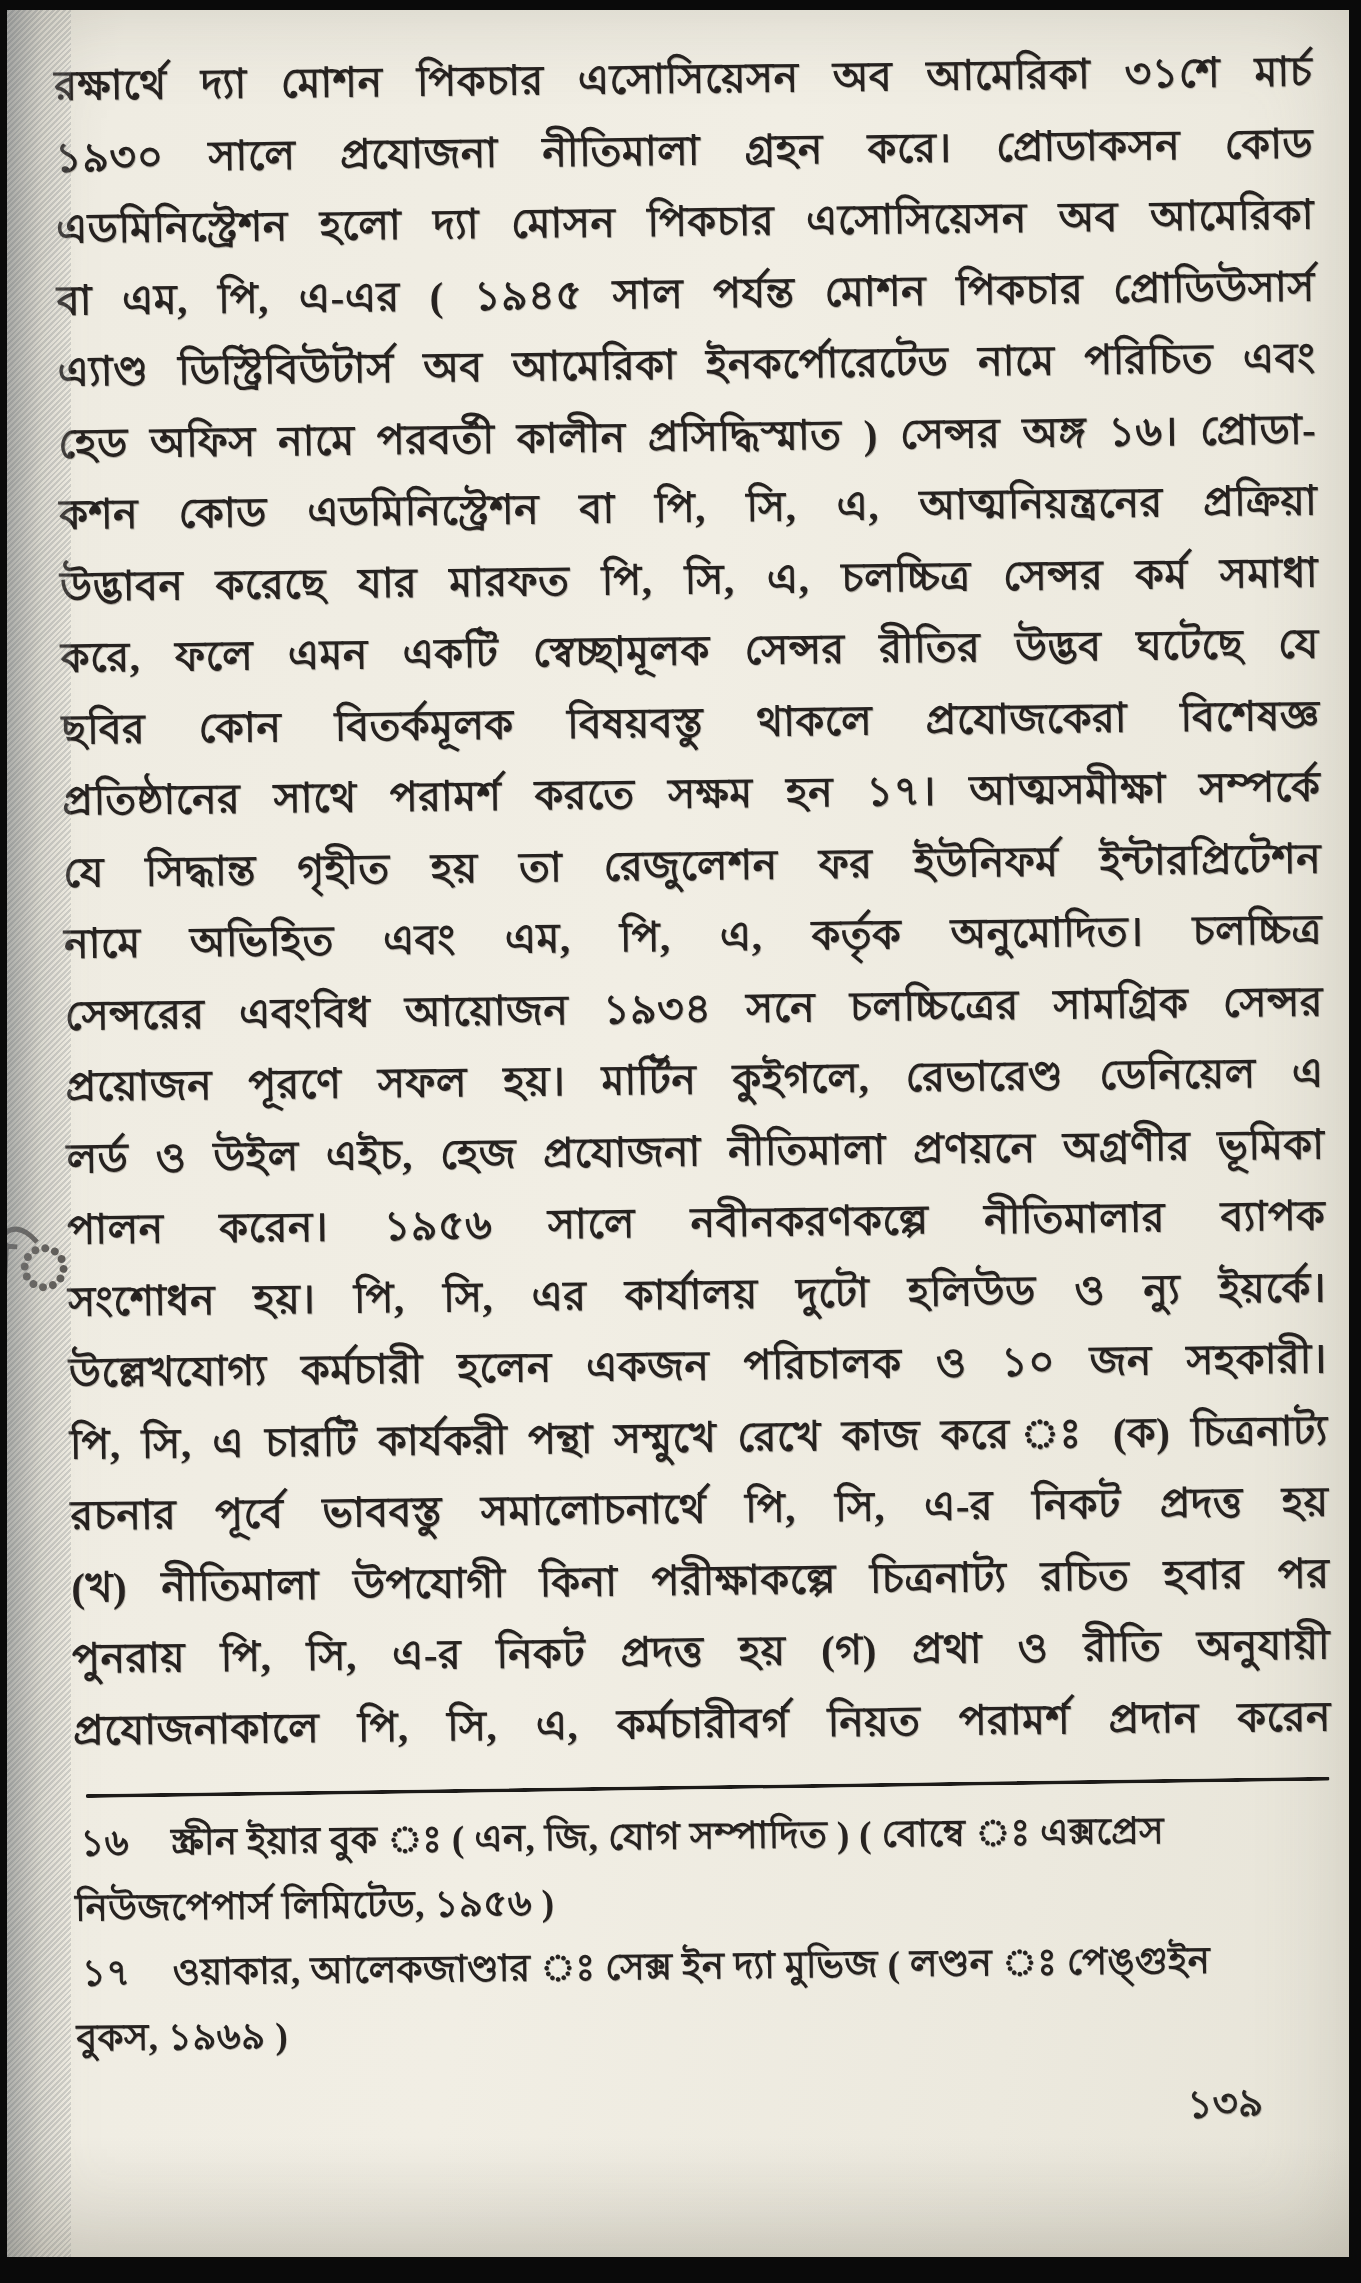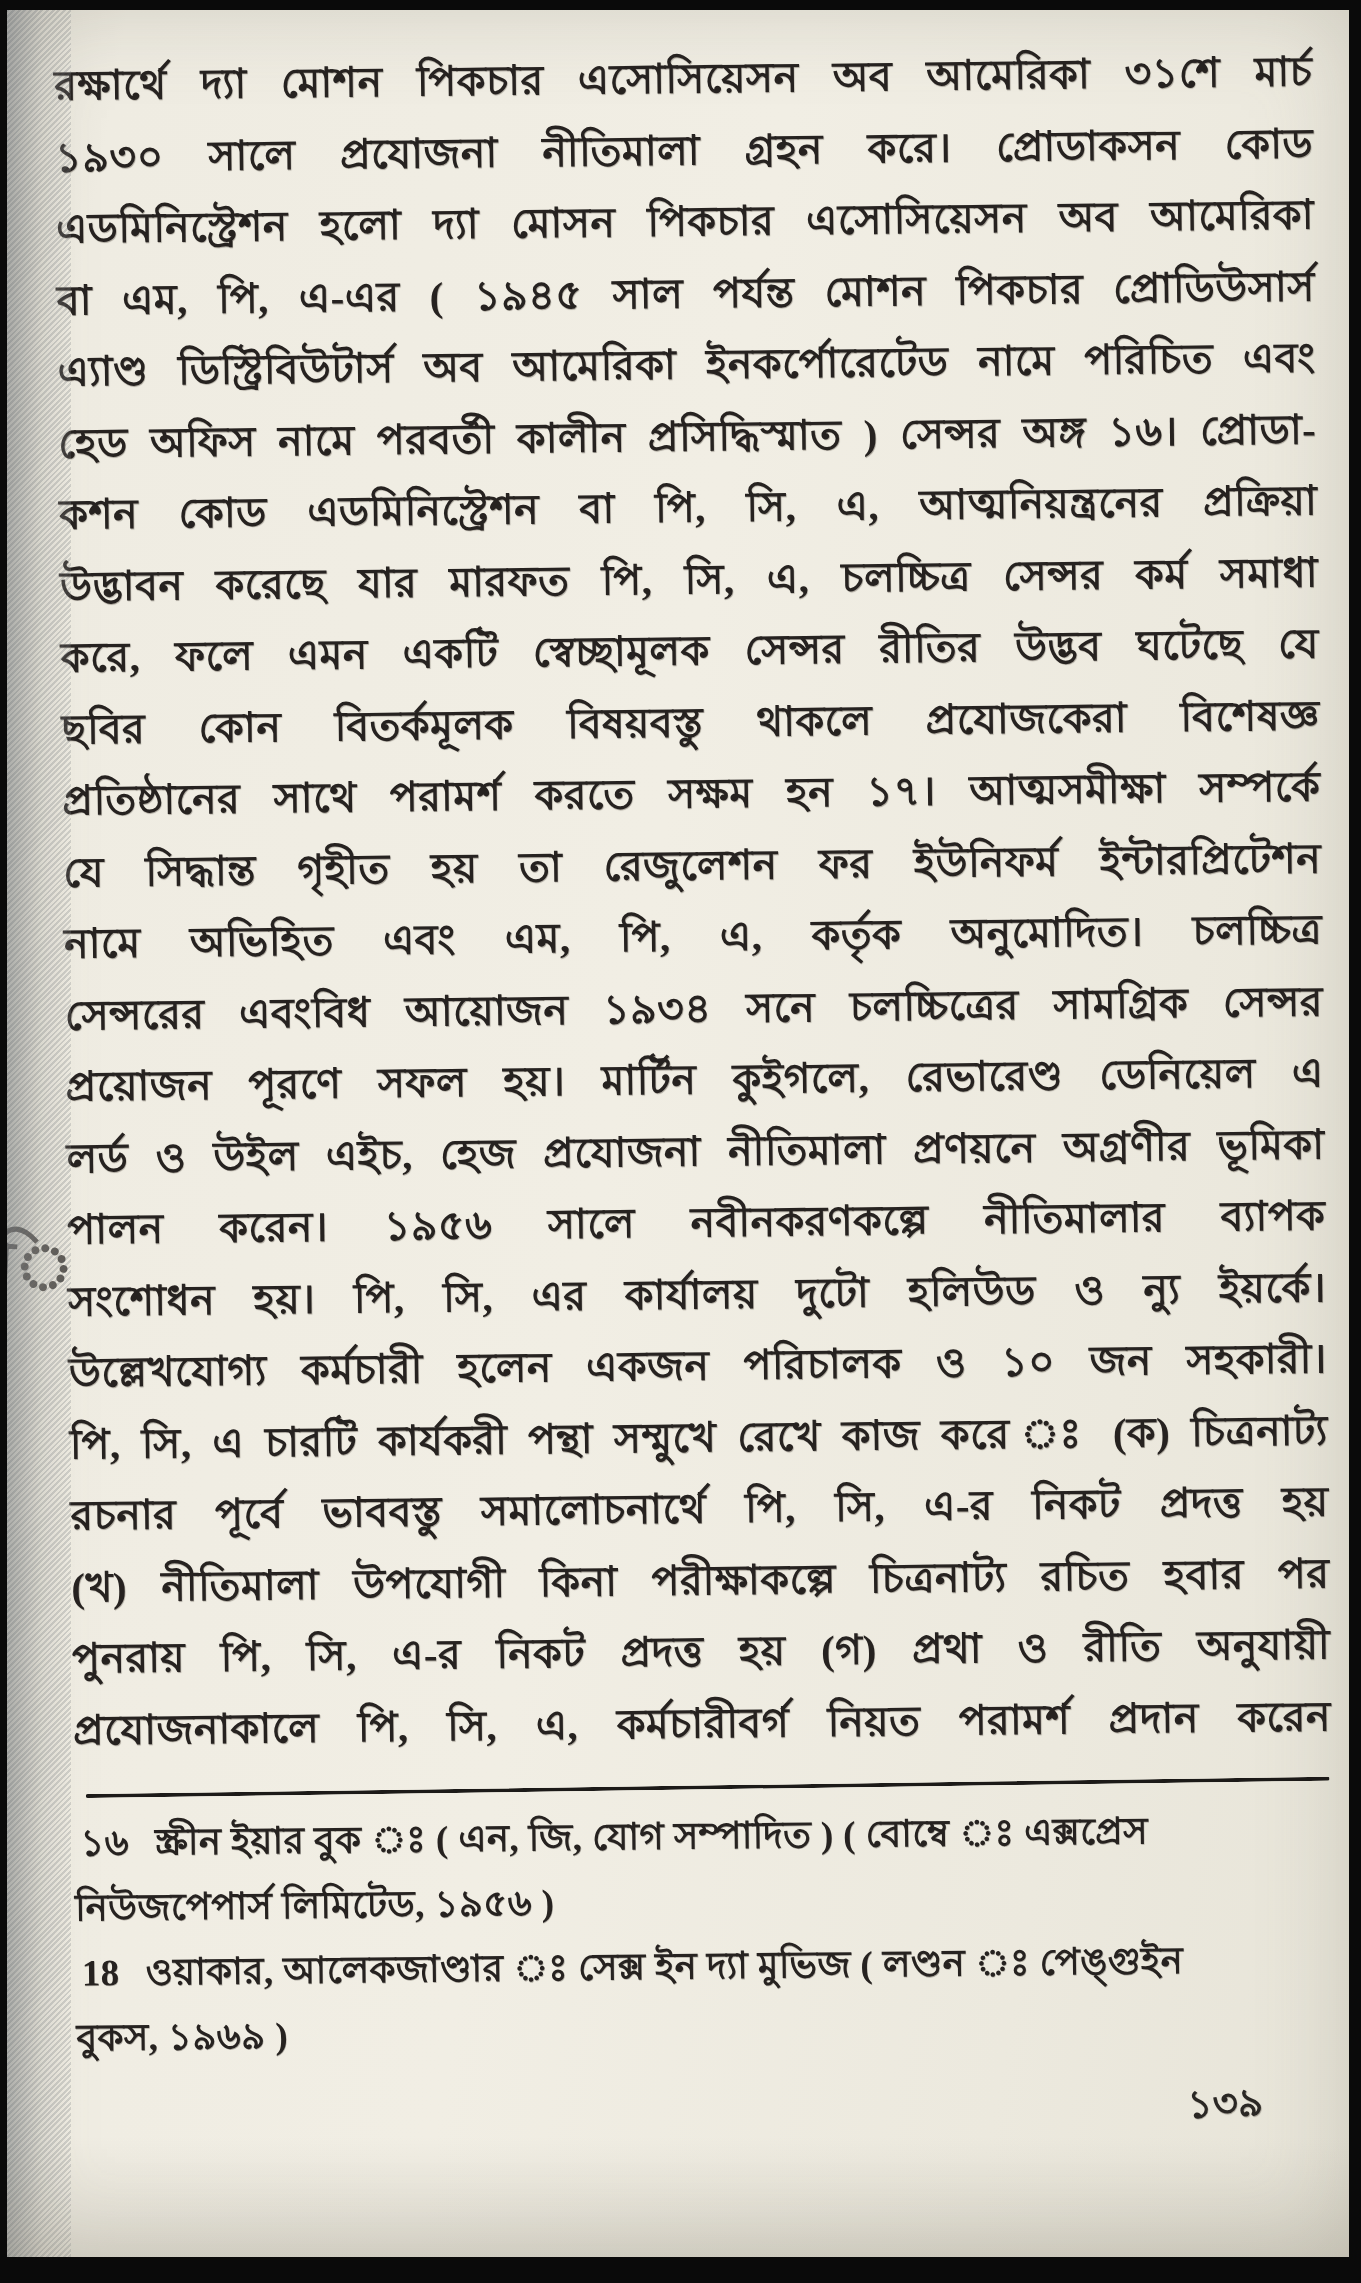--- a/index.html
+++ b/index.html
@@ -87,21 +87,21 @@
     font-size: 37px;
     line-height: 65px;
     height: 65px;
     font-weight: bold;
     letter-spacing: 0.4px;
     white-space: nowrap;
     text-shadow: 0.5px 0.8px 0.6px rgba(45,38,30,0.32);
   }
   .fn-marker {
     display: inline-block;
-    margin-right: 26px;
+    margin-right: 42px;
     margin-left: 6px;
   }
   .fn-cont { margin-left: 0px; }
   .page-number {
     margin-top: 26px;
     text-align: right;
     padding-right: 72px;
     font-size: 39px;
     font-weight: bold;
     color: #2a2724;
@@ -152,21 +152,21 @@
         <div class="line">প্রযোজনাকালে পি, সি, এ, কর্মচারীবর্গ নিয়ত পরামর্শ প্রদান করেন</div>
 
         <div class="fn-rule"></div>
 
         <div class="footnotes">
           <div class="fn-line">
             <span class="fn-marker">১৬</span><span>স্ক্রীন ইয়ার বুক ঃ ( এন, জি, যোগ সম্পাদিত ) ( বোম্বে ঃ এক্সপ্রেস</span>
           </div>
           <div class="fn-line fn-cont">নিউজপেপার্স লিমিটেড, ১৯৫৬ )</div>
           <div class="fn-line">
-            <span class="fn-marker">18</span><span>ওয়াকার, আলেকজাণ্ডার ঃ সেক্স ইন দ্যা মুভিজ ( লণ্ডন ঃ পেঙ্গুইন</span>
+            <span class="fn-marker">১৭</span><span>ওয়াকার, আলেকজাণ্ডার ঃ সেক্স ইন দ্যা মুভিজ ( লণ্ডন ঃ পেঙ্গুইন</span>
           </div>
           <div class="fn-line fn-cont">বুকস, ১৯৬৯ )</div>
         </div>
 
         <div class="page-number">১৩৯</div>
       </div>
     </div>
     <div class="left-shade"></div>
     <div class="bottom-shade"></div>
   </div>

